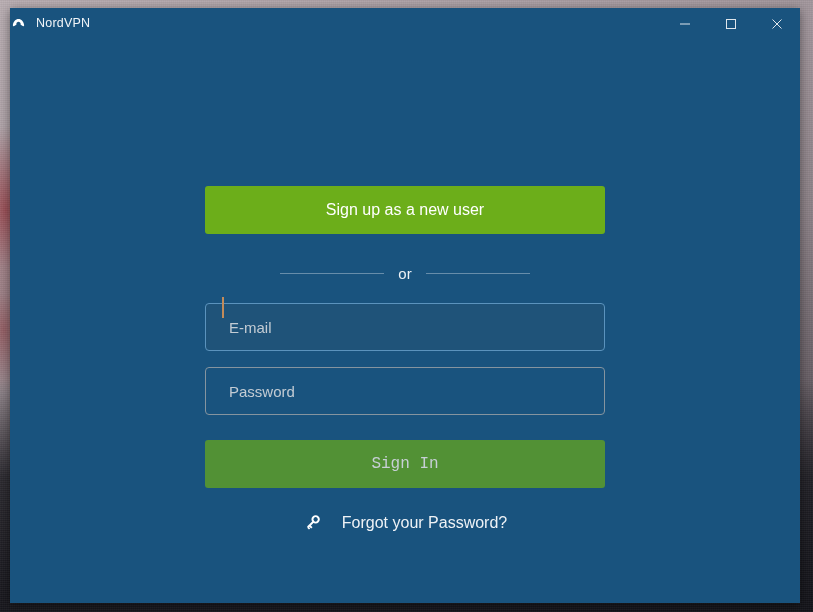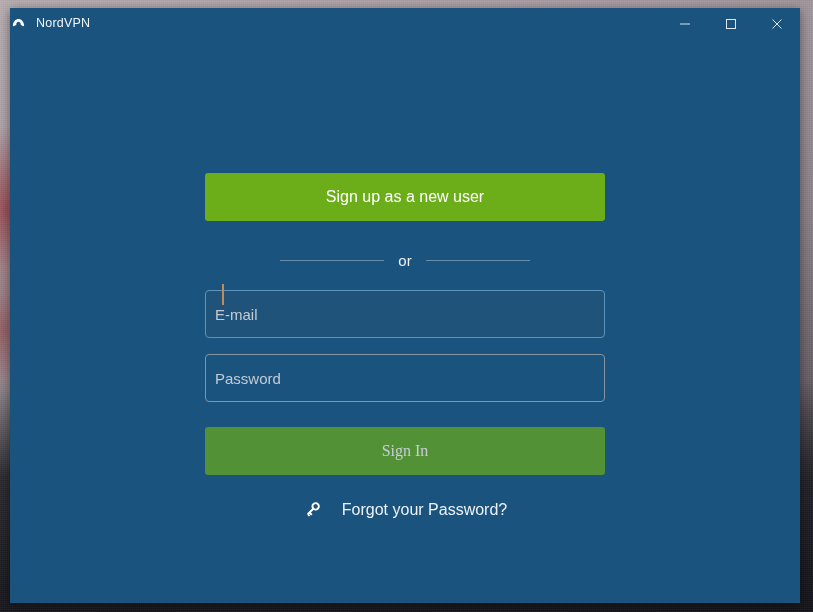--- a/index.html
+++ b/index.html
@@ -95,21 +95,21 @@
   .win-btn svg { display: block; }
 
   
   #content {
     flex: 1 1 auto;
     position: relative;
   }
   #form-area {
     position: absolute;
     left: 195px;
-    top: 133px;
+    top: 146px;
     width: 400px;
   }
 
   
   #signup-button {
     width: 100%;
     height: 48px;
     border: none;
     border-radius: 3px;
     background: #6cae1a;
@@ -142,21 +142,21 @@
 
   
   .field {
     margin-top: 20px;
     width: 100%;
     height: 48px;
     box-sizing: border-box;
     border-radius: 4px;
     font-size: 15px;
     font-family: "Liberation Sans", sans-serif;
-    padding: 0 9px;
+    padding: 0 23px;
     outline: none;
     color: #ffffff;
   }
   #email-field {
     background: #1f5379;
     border: 1px solid #5b93bd;
     caret-color: #c28b5a;
   }
   #password-field {
     margin-top: 16px;
@@ -182,21 +182,21 @@
   
   #signin-button {
     margin-top: 25px;
     width: 100%;
     height: 48px;
     border: none;
     border-radius: 3px;
     background: #529135;
     color: #c7cfd6;
     font-size: 16px;
-    font-family: Liberation Serif, serif;
+    font-family: Liberation Mono, monospace;
     cursor: pointer;
     display: block;
   }
 
   
   #forgot-row {
     margin-top: 25px;
     display: flex;
     align-items: center;
     justify-content: center;

